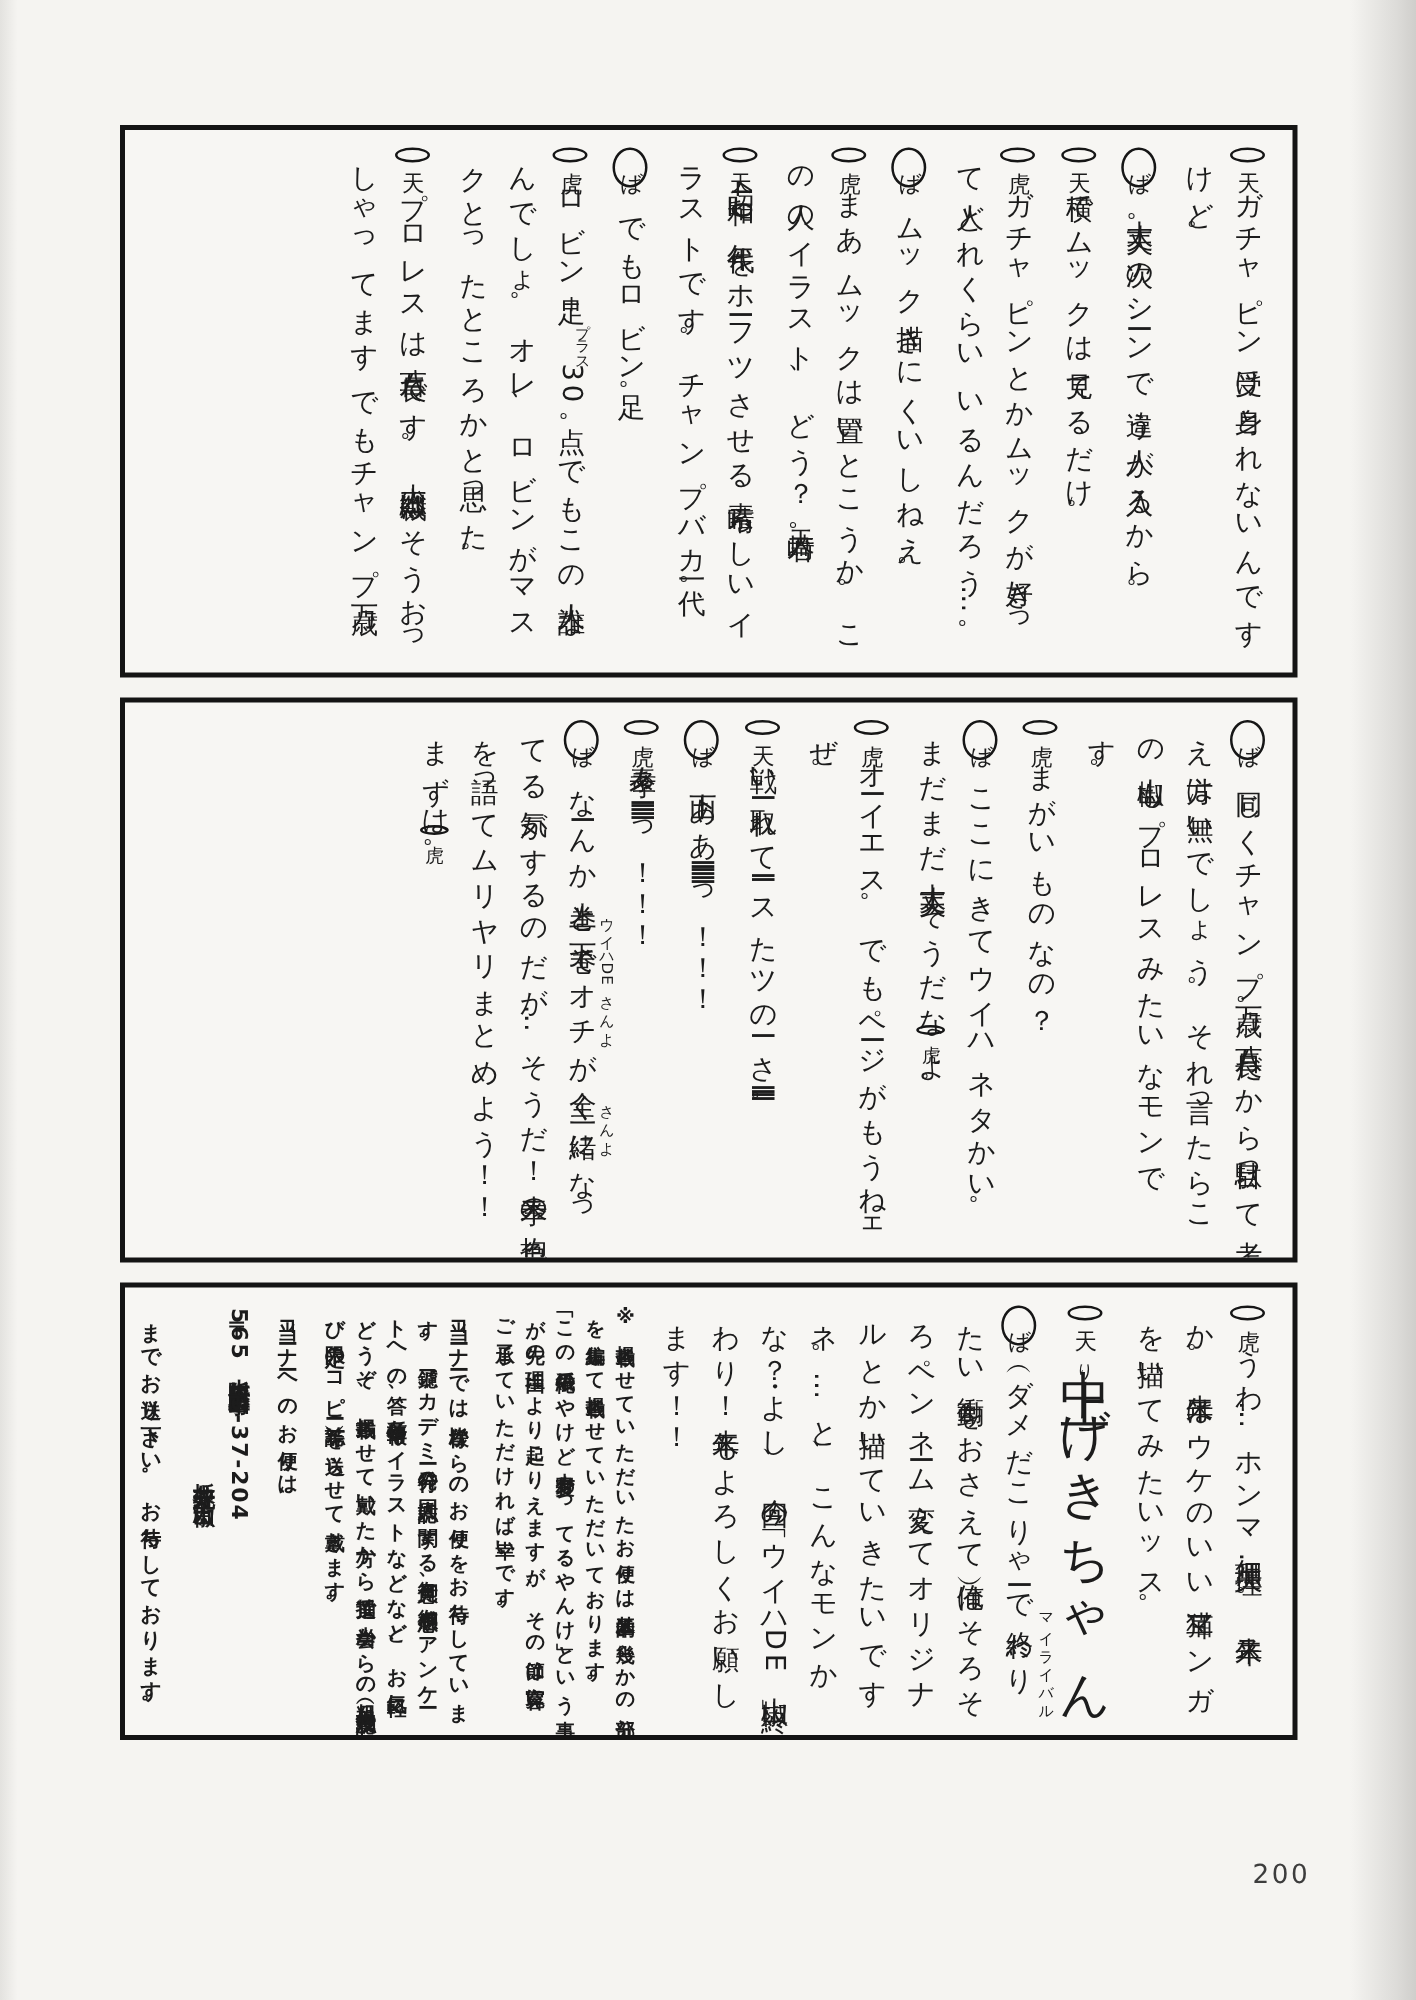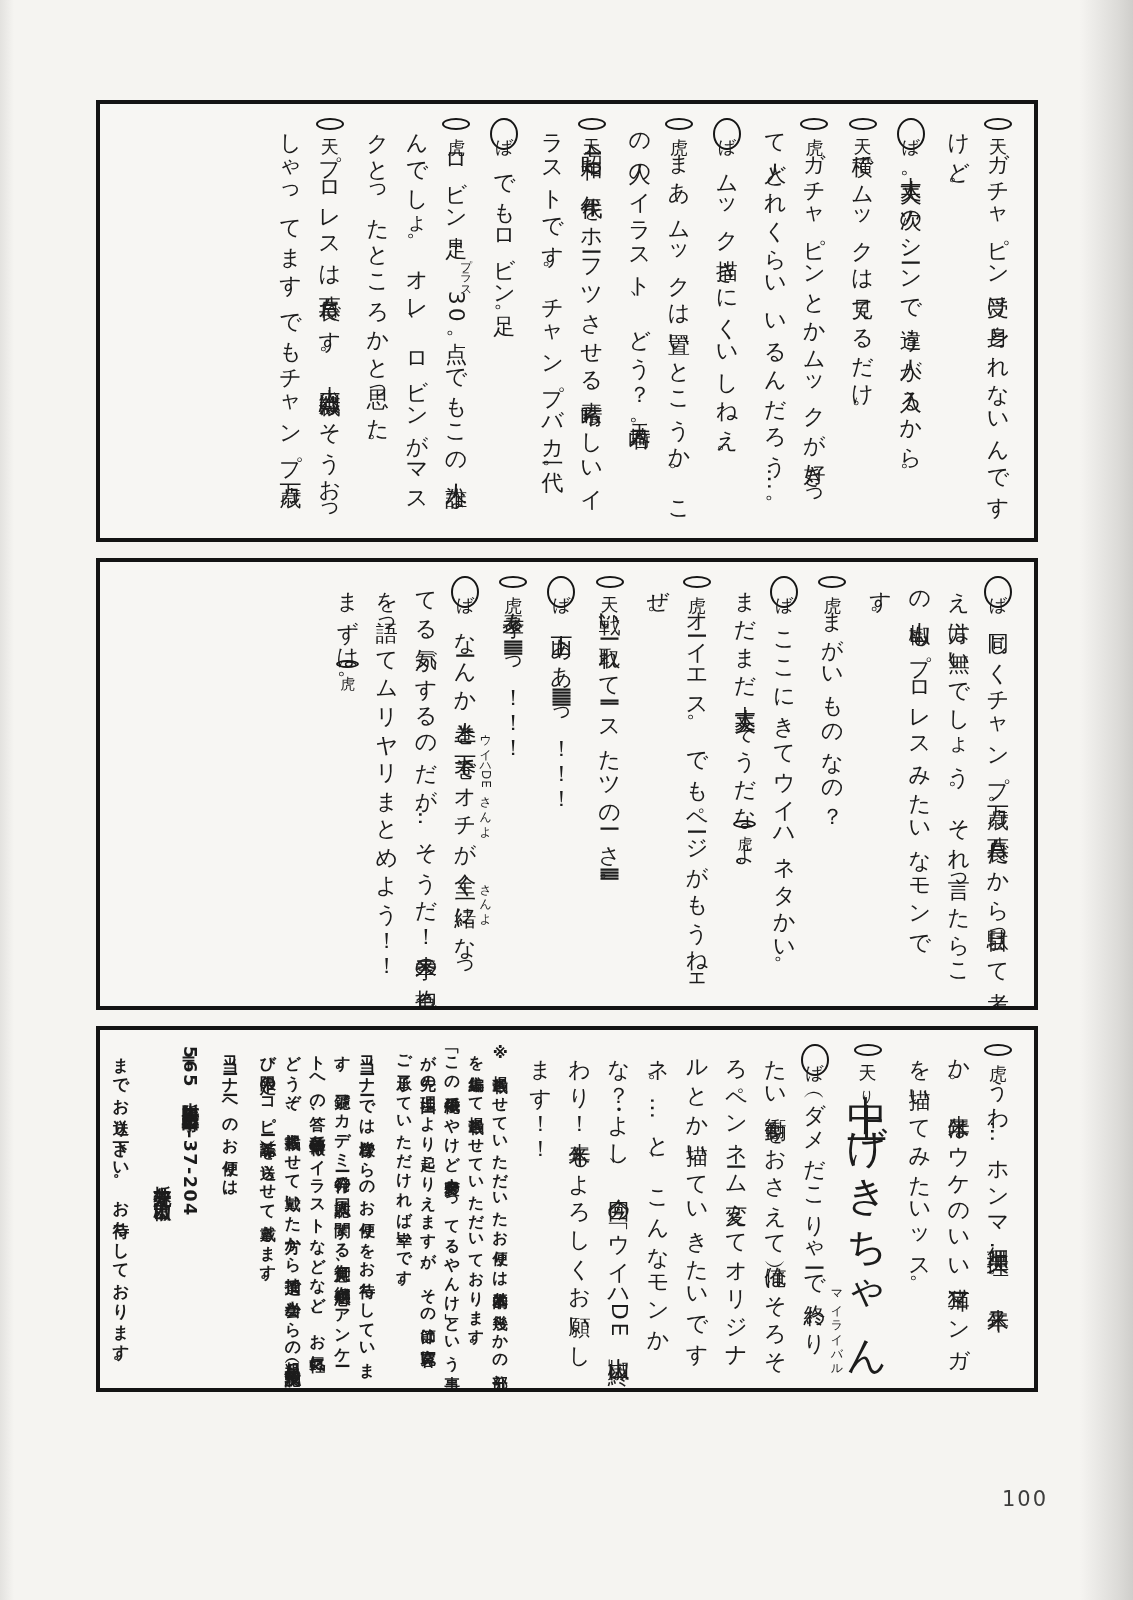--- a/index.html
+++ b/index.html
@@ -99,14 +99,14 @@
         <div class="para lead">当コーナーへのお便りは、</div>
         <div class="addr">
           <span class="zip">〒565</span><span>大阪府吹田市上山手町13-37-204</span>
           <span class="who">坂井芳紀 方「山椒」</span>
         </div>
         <div class="send">までお送り下さい。お待ちしております。</div>
       </div>
     </div>
   </div>
 
-  <div class="pagenum">100</div>
+  <div class="pagenum">200</div>
 </div>
 
 </body></html>

